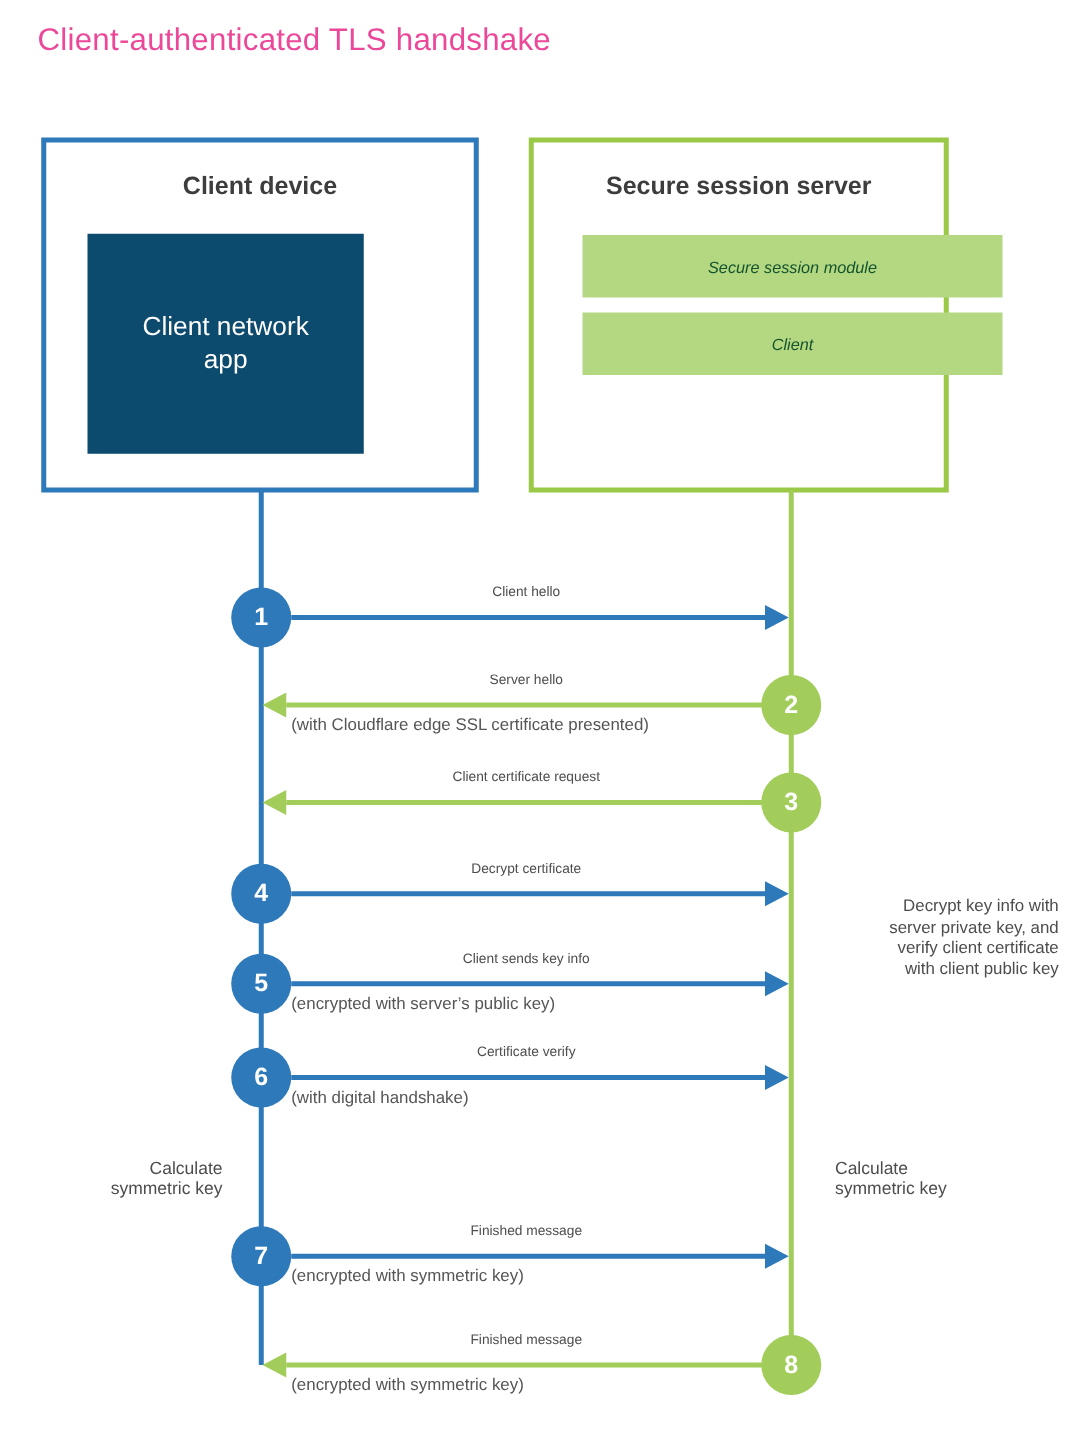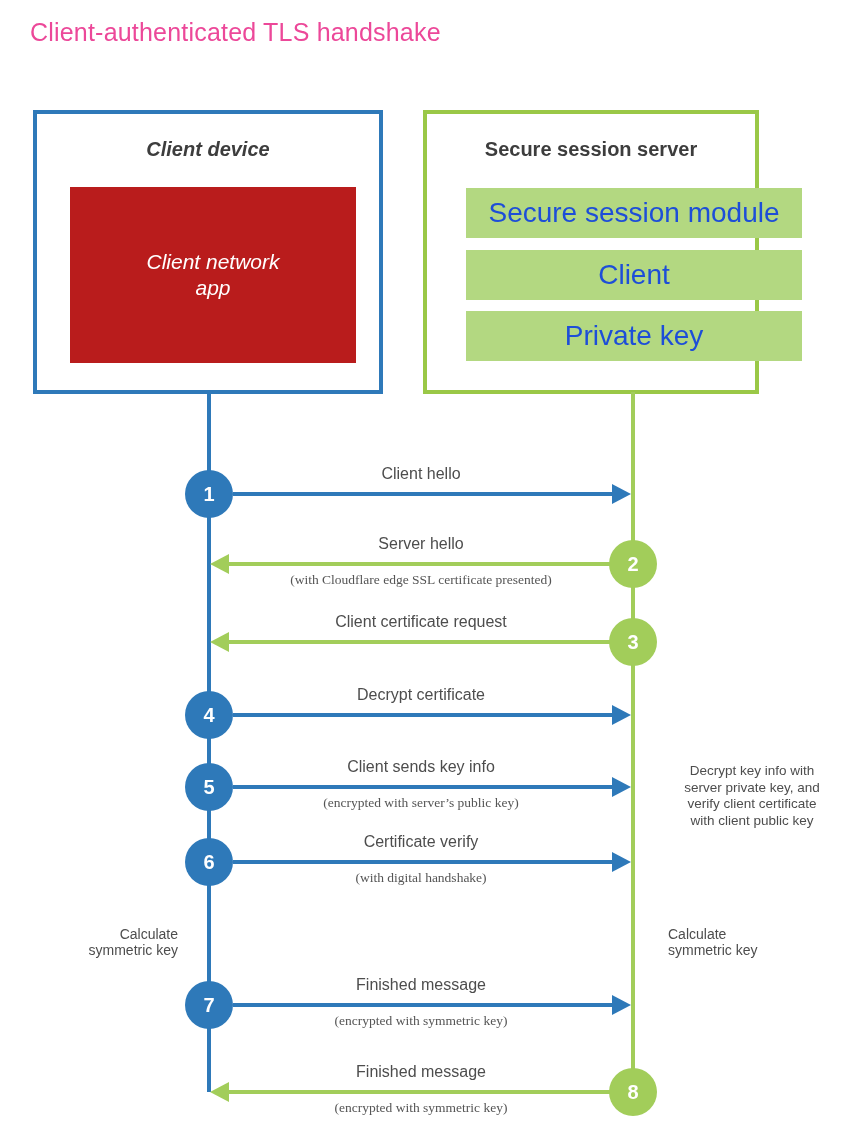--- a/index.html
+++ b/index.html
@@ -6,70 +6,70 @@
   .canvas{
     position:relative;width:865px;height:1146px;overflow:hidden;
     font-family:"Liberation Sans",sans-serif;background:#ffffff;
   }
   .title{
     position:absolute;left:30px;top:18px;font-size:25px;font-weight:300;
     color:#ec4899;letter-spacing:.2px;
   }
   
   .actor-box{position:absolute;top:110px;height:284px;background:#fff;box-sizing:border-box;}
-  .client-box{left:33px;width:350px;border:4px solid #2e79b9;font-style:italic;}
+  .client-box{left:33px;width:350px;border:4px solid #2e79b9;}
   .server-box{left:423px;width:336px;border:4px solid #9ac847;}
   .box-title{
     position:absolute;top:24px;left:0;width:100%;text-align:center;
     font-size:20px;font-weight:bold;color:#3d3d3d;
   }
   .app-box{
-    position:absolute;left:33px;top:73px;width:286px;height:176px;background:#b91c1c;
+    position:absolute;left:33px;top:73px;width:221px;height:176px;background:#0c4a6e;
     display:flex;align-items:center;justify-content:center;text-align:center;
     color:#ffffff;font-size:21px;line-height:1.25;white-space:pre-line;
   }
   .module-bar{
     position:absolute;left:39px;width:336px;height:50px;background:#b3d881;
     display:flex;align-items:center;justify-content:center;
-    color:#1d4ed8;font-size:28px;
+    color:#14532d;font-size:13px;font-style:italic;
   }
   .bar-0{top:74px}.bar-1{top:136px}.bar-2{top:197px}
   
   .lifeline{position:absolute;top:392px;width:4px;height:700px;}
   .client-line{left:207px;background:#2e79b9;}
   .server-line{left:631px;background:#a2cd5a;}
   
   .step{position:absolute;left:0;width:865px;height:0;}
   .arrow-line{position:absolute;top:-2px;height:4px;}
   .arrow-right .arrow-line{left:233px;width:382px;background:#2e79b9;}
   .arrow-left  .arrow-line{left:229px;width:382px;background:#a2cd5a;}
   .arrow-head{position:absolute;top:-10px;width:0;height:0;
     border-top:10px solid transparent;border-bottom:10px solid transparent;}
   .arrow-right .arrow-head{left:612px;border-left:19px solid #2e79b9;}
   .arrow-left  .arrow-head{left:210px;border-right:19px solid #a2cd5a;}
   .msg-label{
     position:absolute;top:-30px;left:233px;width:376px;text-align:center;
-    font-size:16px;color:#4d4d4d;line-height:20px;
+    font-size:11px;color:#4d4d4d;line-height:20px;
   }
   .msg-sub{
-    position:absolute;top:8px;left:233px;width:376px;text-align:center;
-    font-size:13.5px;color:#555555;line-height:16px;font-family:Liberation Serif, serif;
+    position:absolute;top:8px;left:233px;width:376px;text-align:left;
+    font-size:13.5px;color:#555555;line-height:16px;
   }
   .badge{
     position:absolute;top:-24px;width:48px;height:48px;border-radius:50%;
     display:flex;align-items:center;justify-content:center;
     color:#ffffff;font-size:20px;font-weight:bold;
   }
   .badge-client{left:185px;background:#2e79b9;}
   .badge-server{left:609px;background:#a2cd5a;}
   .t494{top:494px}.t564{top:564px}.t642{top:642px}.t715{top:715px}
   .t787{top:787px}.t862{top:862px}.t1005{top:1005px}.t1092{top:1092px}
   
   .note{position:absolute;font-size:13.5px;color:#4d4d4d;line-height:16.5px;white-space:pre-line;}
-  .note-decrypt{left:657px;top:763px;width:190px;text-align:center;}
+  .note-decrypt{left:657px;top:717px;width:190px;text-align:right;}
   .calc{position:absolute;top:926px;width:120px;font-size:14px;color:#4d4d4d;line-height:16px;white-space:pre-line;}
   .calc-left{left:58px;text-align:right;}
   .calc-right{left:668px;text-align:left;}
 </style>
 </head>
 <body>
 
 <div class="canvas">
 
   <div class="title">Client-authenticated TLS handshake</div>
@@ -77,21 +77,20 @@
   <div class="actor-box client-box">
     <div class="box-title">Client device</div>
     <div class="app-box">Client network
 app</div>
   </div>
 
   <div class="actor-box server-box">
     <div class="box-title">Secure session server</div>
     <div class="module-bar bar-0">Secure session module</div>
     <div class="module-bar bar-1">Client</div>
-    <div class="module-bar bar-2">Private key</div>
   </div>
 
   <div class="lifeline client-line"></div>
   <div class="lifeline server-line"></div>
 
   <div class="step arrow-right t494">
     <div class="msg-label">Client hello</div>
     <div class="arrow-line"></div>
     <div class="arrow-head"></div>
     <div class="badge badge-client">1</div>

